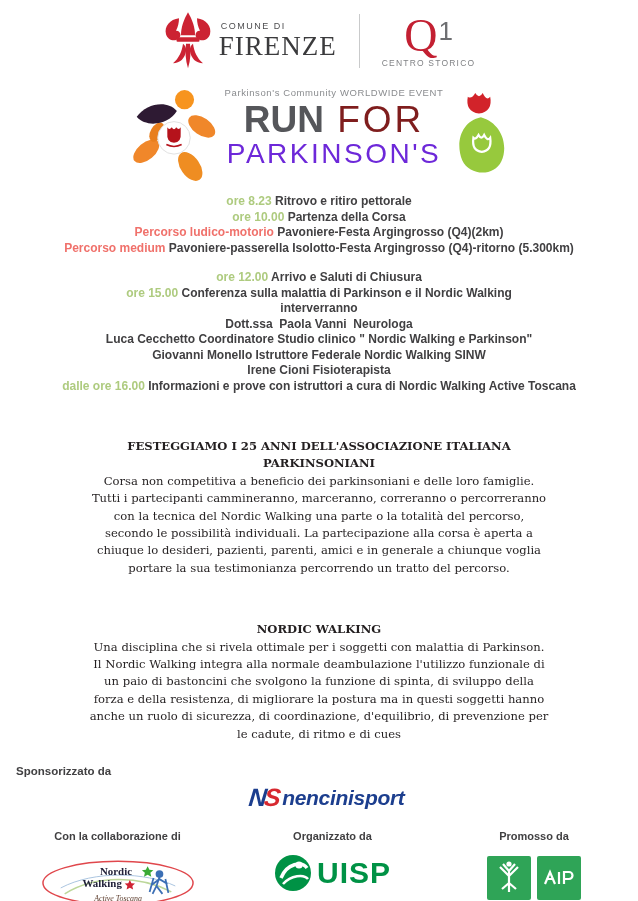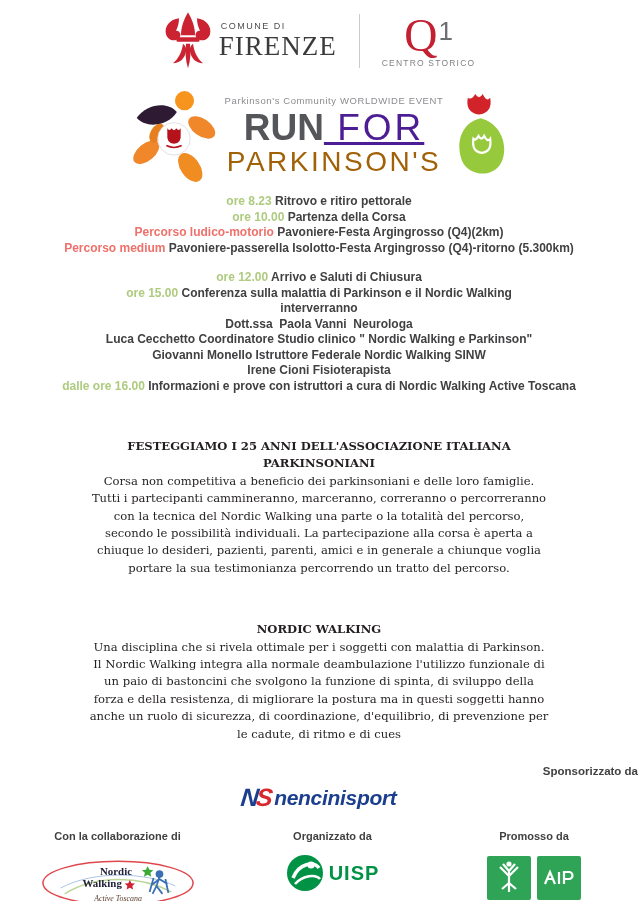--- a/index.html
+++ b/index.html
@@ -21,54 +21,54 @@
   .q1{display:flex;flex-direction:column;align-items:center;line-height:1;}
   .q1-main{display:flex;align-items:flex-start;}
   .q1-q{font-family:"Liberation Serif",serif;font-size:46px;color:#c32032;line-height:0.95;}
   .q1-1{font-family:"Liberation Sans",sans-serif;font-size:26px;color:#6d6e71;margin-top:4px;margin-left:1px;}
   .q1-sub{font-size:8.5px;letter-spacing:1.2px;color:#808285;margin-top:1px;}
   
   .title{text-align:center;margin-top:6px;line-height:1.25;}
   .t1,.t2{font-size:18px;letter-spacing:1.6px;color:#3f4245;white-space:pre;}
   .t1 .date{color:var(--salmon);}
   
-  .rfp{display:flex;justify-content:center;align-items:center;gap:8px;margin-top:12px;height:96px;}
+  .rfp{display:flex;justify-content:center;align-items:flex-start;gap:8px;margin-top:12px;height:96px;}
   .rfp-text{display:flex;flex-direction:column;align-items:center;line-height:1;}
   .tagline{font-size:9.5px;letter-spacing:.6px;color:#8a8c8f;margin-bottom:3px;}
   .runfor{font-size:37px;color:#55565a;}
   .runfor .run{font-weight:800;}
-  .runfor .for{font-weight:300;color:#4c1d95;letter-spacing:3px;text-decoration:underline;}
-  .parkinsons{font-size:28px;font-weight:300;color:#a16207;letter-spacing:2.5px;margin-top:2px;}
+  .runfor .for{font-weight:300;color:#7f1d1d;letter-spacing:3px;}
+  .parkinsons{font-size:28px;font-weight:300;color:#6d28d9;letter-spacing:2.5px;margin-top:2px;}
   
   .sched{margin-top:10px;text-align:center;}
   .line{font-size:12px;font-weight:700;line-height:15.5px;white-space:nowrap;}
   .line .time{color:var(--green);font-weight:700;}
   .line .route{color:var(--salmon);font-weight:700;}
   .gap14{height:14px;}
   .plain{font-size:12px;font-weight:700;line-height:15.5px;white-space:pre;}
   
   .serif-block{width:460px;margin:0 auto;text-align:center;font-family:"DejaVu Serif","Liberation Serif",serif;
                font-size:11.6px;line-height:17.4px;color:#231f20;}
   .serif-block .sb-title{font-weight:700;margin-top:44px;}
   .mt18{margin-top:18px;} .mt12{margin-top:14px;}
   
-  .sponsor{margin-top:22px;text-align:right;}
+  .sponsor{margin-top:22px;text-align:left;padding-left:16px;}
   .sponsor-label{font-size:11.5px;font-weight:700;color:#414042;}
   .nencini{display:flex;justify-content:center;align-items:center;margin-top:6px;}
   .ns-mark{font-style:italic;font-weight:900;font-size:25px;letter-spacing:-3px;transform:skewX(-6deg);margin-right:4px;}
   .ns-n{color:var(--nencini-blue);} .ns-s{color:var(--nencini-red);}
   .ns-brand{font-style:italic;font-weight:700;font-size:21px;color:var(--nencini-blue);letter-spacing:-.3px;}
   
   .footer{display:flex;margin-top:18px;}
   .fcol{display:flex;flex-direction:column;align-items:center;}
   .fcol1{width:235px;} .fcol2{width:195px;} .fcol3{flex:1;}
   .flabel{font-size:11px;font-weight:700;color:#414042;}
   .fcol1 .flabel{margin-bottom:16px;} .fcol2 .flabel{margin-bottom:12px;} .fcol3 .flabel{margin-bottom:14px;}
   .uisp-row{display:flex;align-items:center;gap:5px;}
-  .uisp-name{font-size:20px;font-weight:800;color:var(--uisp-green);letter-spacing:1px;}
+  .uisp-name{font-size:30px;font-weight:800;color:var(--uisp-green);letter-spacing:1px;}
   .aip-squares{display:flex;gap:6px;margin-bottom:12px;}
 </style>
 </head>
 <body>
 
 <div class="page">
 
   <header class="hdr">
     <div class="comune">
       <svg width="50" height="58" viewBox="0 0 100 115">

